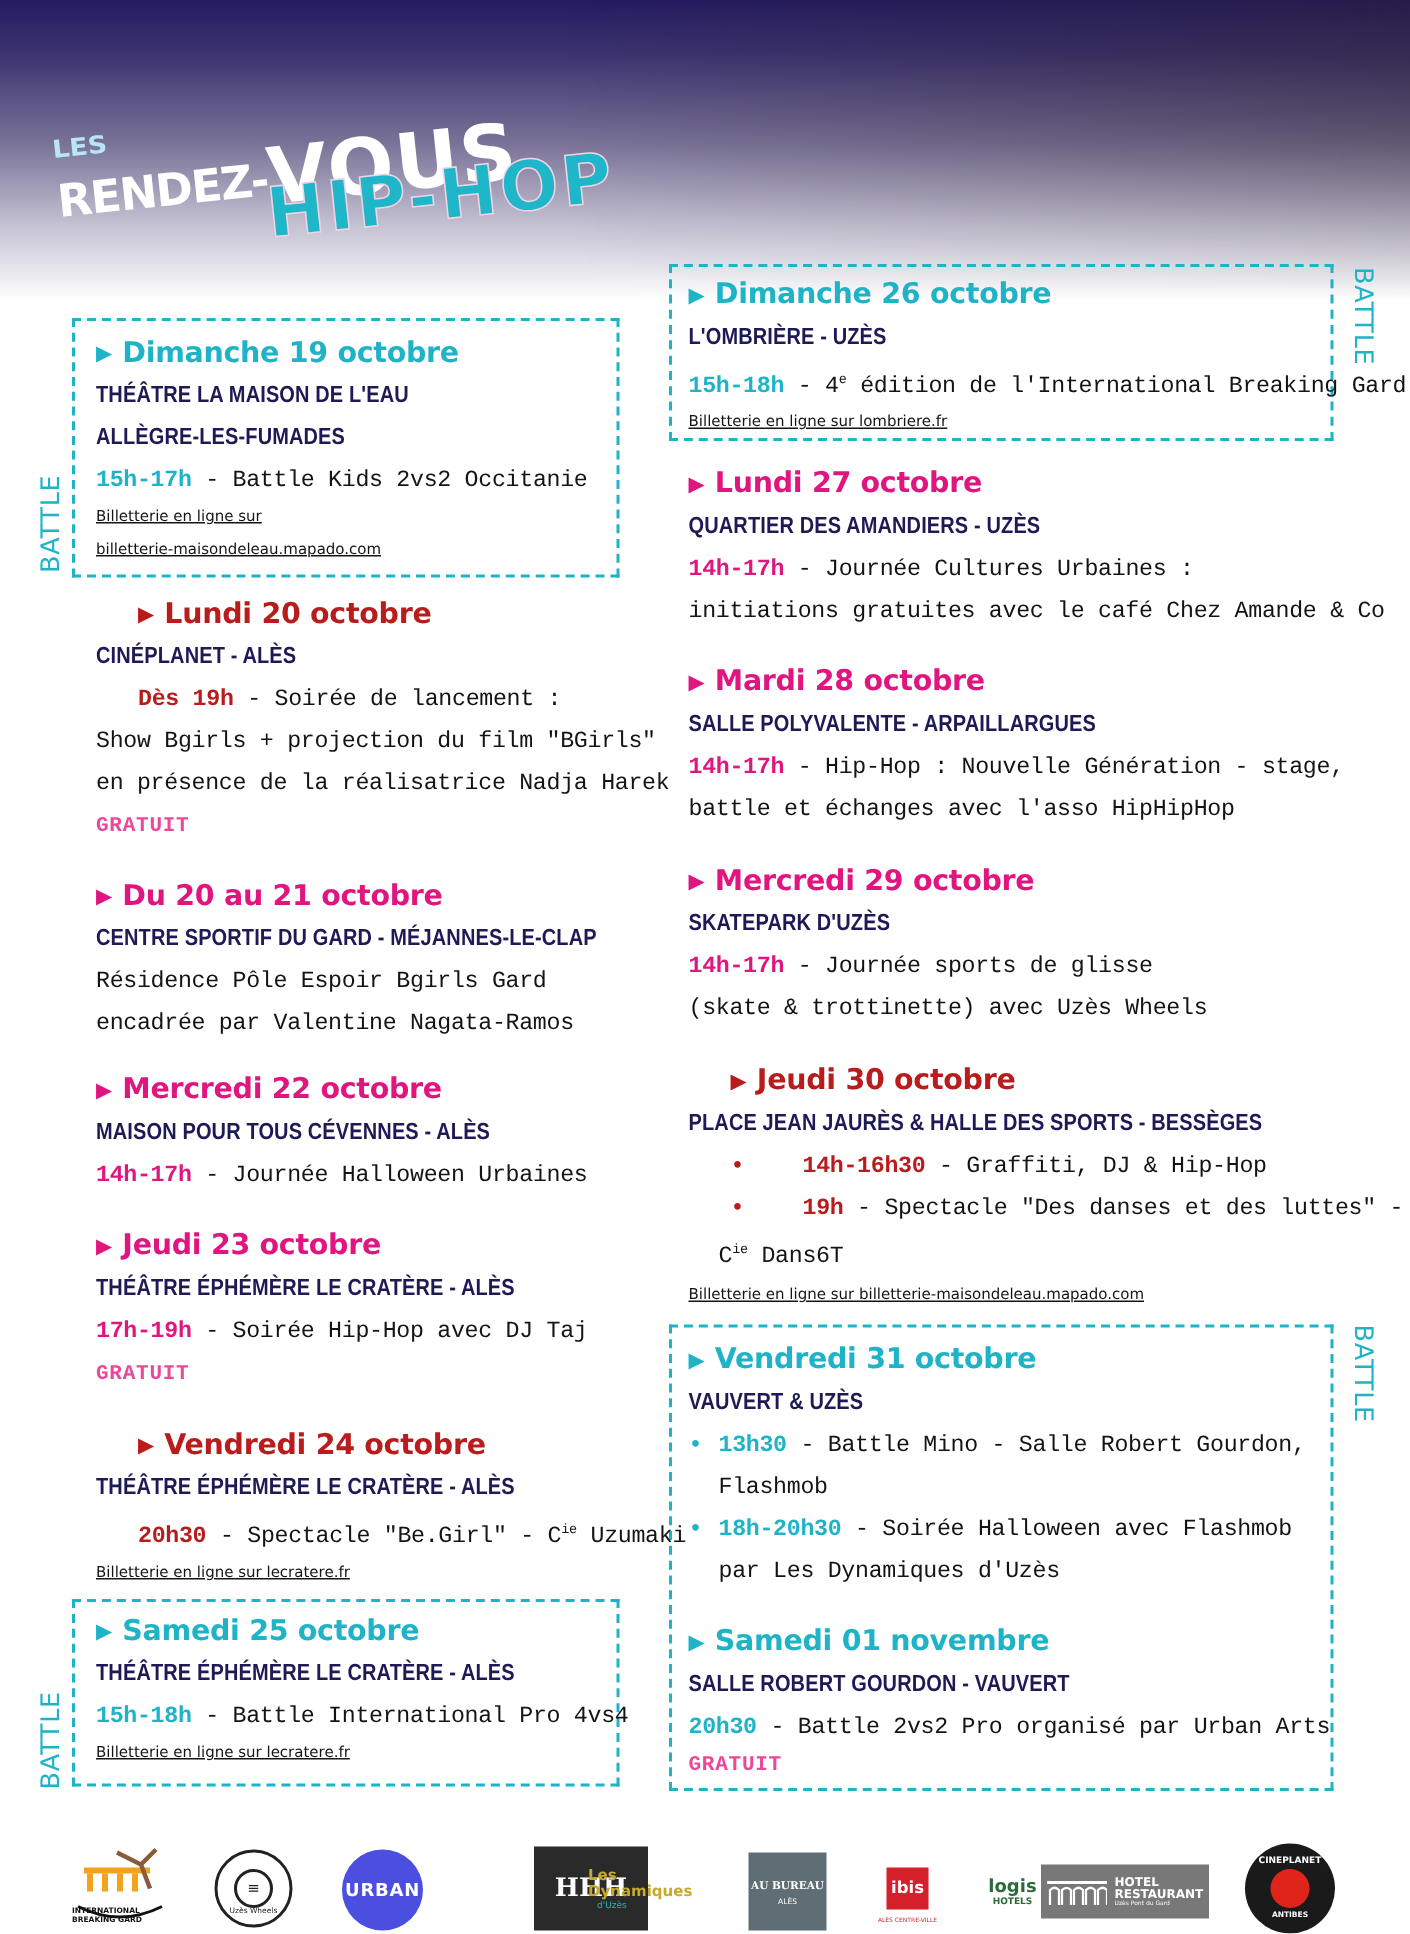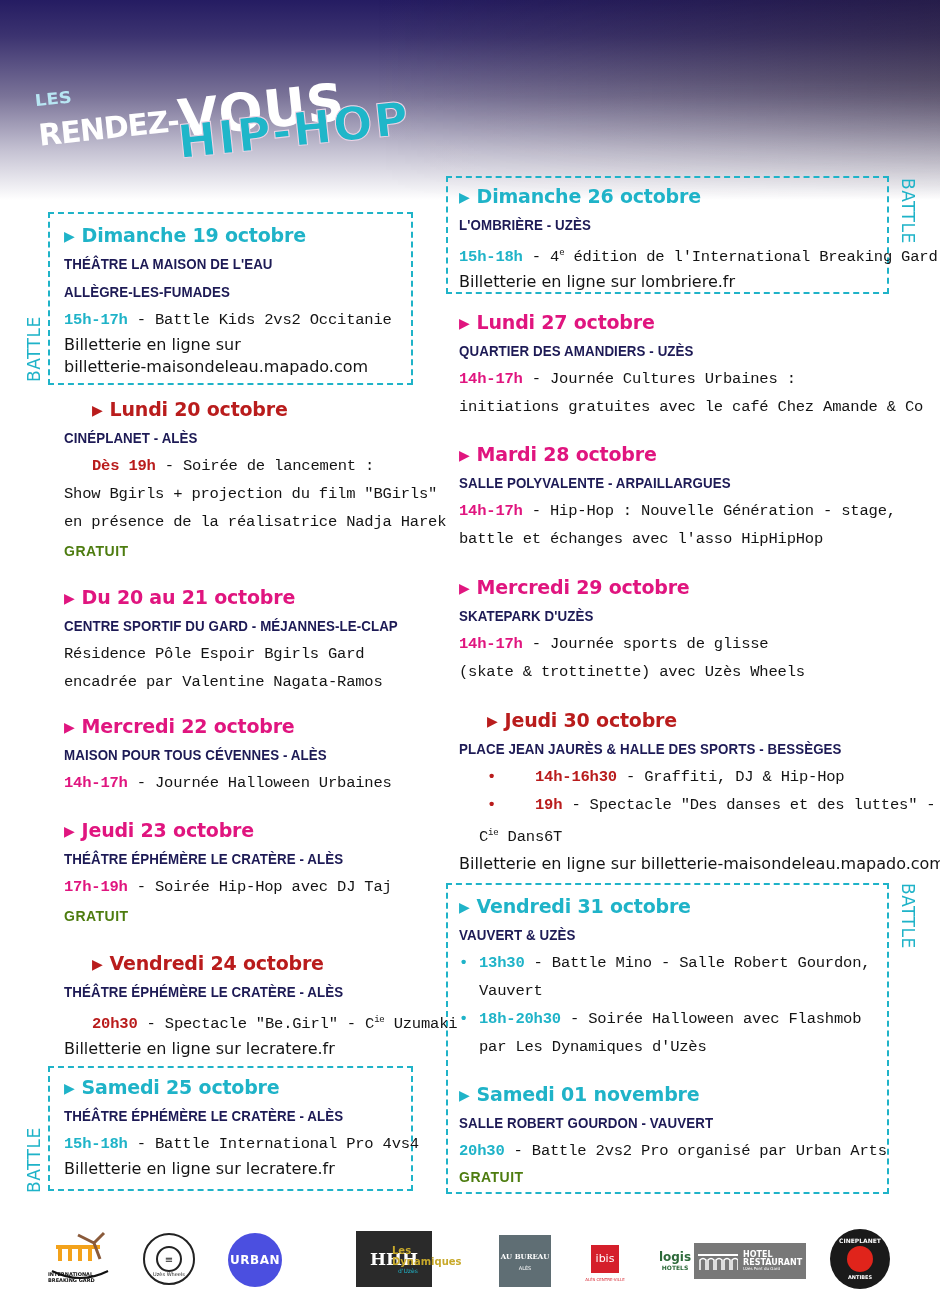--- a/index.html
+++ b/index.html
@@ -48,26 +48,26 @@
     font-family: "Liberation Sans", sans-serif; font-weight: bold; font-size: 15.5px;
     color: #1d1a55; line-height: 28px; white-space: nowrap; transform: scaleX(0.86);
     transform-origin: left center; letter-spacing: 0.1px;
   }
   .line {
     font-family: Liberation Mono, monospace; font-size: 15.5px; color: #141414;
     line-height: 28px; white-space: nowrap; letter-spacing: -0.2px;
   }
   .line .time { font-weight: bold; }
   .small {
-    font-family: "DejaVu Sans", sans-serif; font-size: 16px; color: #141414;
-    line-height: 22px; white-space: nowrap;
+    font-family: "DejaVu Sans", sans-serif; font-size: 10px; color: #141414;
+    line-height: 22px; white-space: nowrap; text-decoration: underline;
   }
   .free {
-    font-family: Liberation Sans, sans-serif; font-weight: bold; font-size: 14px;
-    color: #4d7c0f; line-height: 30px; letter-spacing: 0.5px;
+    font-family: Liberation Mono, monospace; font-weight: bold; font-size: 14px;
+    color: #ec4899; line-height: 30px; letter-spacing: 0.5px;
   }
   .bullet { display: inline-block; width: 20px; font-weight: bold; }
   .indent { padding-left: 20px; }
   sup { font-size: 9px; vertical-align: 6px; }
 
   .box {
     position: absolute; border: 2px dashed #1fb3c8;
   }
   .battle-v {
     position: absolute; color: #1fb3c8; font-family: "DejaVu Sans", sans-serif;
@@ -196,21 +196,21 @@
   <div class="line"><span class="bullet c-orange">•</span><span class="time c-orange">14h-16h30</span><span> - Graffiti, DJ &amp; Hip-Hop</span></div>
   <div class="line"><span class="bullet c-orange">•</span><span class="time c-orange">19h</span><span> - Spectacle "Des danses et des luttes" -</span></div>
   <div class="line indent"><span>C</span><sup>ie</sup><span> Dans6T</span></div>
   <div class="small" style="margin-top:2px;">Billetterie en ligne sur billetterie-maisondeleau.mapado.com</div>
 </div>
 
 <div class="event" style="left:459px; top:893px;">
   <div class="date c-cyan"><span class="tri">▶</span><span>Vendredi 31 octobre</span></div>
   <div class="venue">VAUVERT &amp; UZÈS</div>
   <div class="line"><span class="bullet c-cyan">•</span><span class="time c-cyan">13h30</span><span> - Battle Mino - Salle Robert Gourdon,</span></div>
-  <div class="line indent">Vauvert</div>
+  <div class="line indent">Flashmob</div>
   <div class="line"><span class="bullet c-cyan">•</span><span class="time c-cyan">18h-20h30</span><span> - Soirée Halloween avec Flashmob</span></div>
   <div class="line indent">par Les Dynamiques d'Uzès</div>
 </div>
 
 <div class="event" style="left:459px; top:1081px;">
   <div class="date c-cyan"><span class="tri">▶</span><span>Samedi 01 novembre</span></div>
   <div class="venue">SALLE ROBERT GOURDON - VAUVERT</div>
   <div class="line"><span class="time c-cyan">20h30</span><span> - Battle 2vs2 Pro organisé par Urban Arts</span></div>
   <div class="free" style="line-height:24px;">GRATUIT</div>
 </div>
@@ -248,21 +248,21 @@
     <span style="color:#1fb3c8; font-size:6px; margin-left:6px;">d'Uzès</span>
   </div>
 
   <div class="logo" style="left:499px; top:10px; width:52px; height:52px; background:#5f6e74; flex-direction:column;">
     <span style="color:#fff; font-family:'DejaVu Serif', serif; font-size:7px; font-weight:bold;">AU BUREAU</span>
     <span style="color:#fff; font-size:5px; margin-top:4px;">ALÈS</span>
   </div>
 
   <div class="logo" style="left:584px; top:6px; width:42px; height:56px; flex-direction:column;">
     <div style="width:28px; height:28px; background:#d51f2b; display:flex; align-items:center; justify-content:center; margin-top:8px;">
-      <span style="color:#fff; font-size:11px; font-weight:normal;">ibis</span>
+      <span style="color:#fff; font-size:11px; font-weight:bold;">ibis</span>
     </div>
     <span style="color:#d51f2b; font-size:4px; margin-top:4px; white-space:nowrap;">ALÈS CENTRE-VILLE</span>
   </div>
 
   <div class="logo" style="left:658px; top:14px; width:34px; height:42px; flex-direction:column;">
     <span class="logo-text" style="color:#2d6a3a; font-size:12px;">logis</span>
     <span class="logo-text" style="color:#2d6a3a; font-size:6px;">HOTELS</span>
   </div>
 
   <div class="logo" style="left:694px; top:18px; width:112px; height:36px; background:#787878; justify-content:flex-start; padding-left:4px;">

